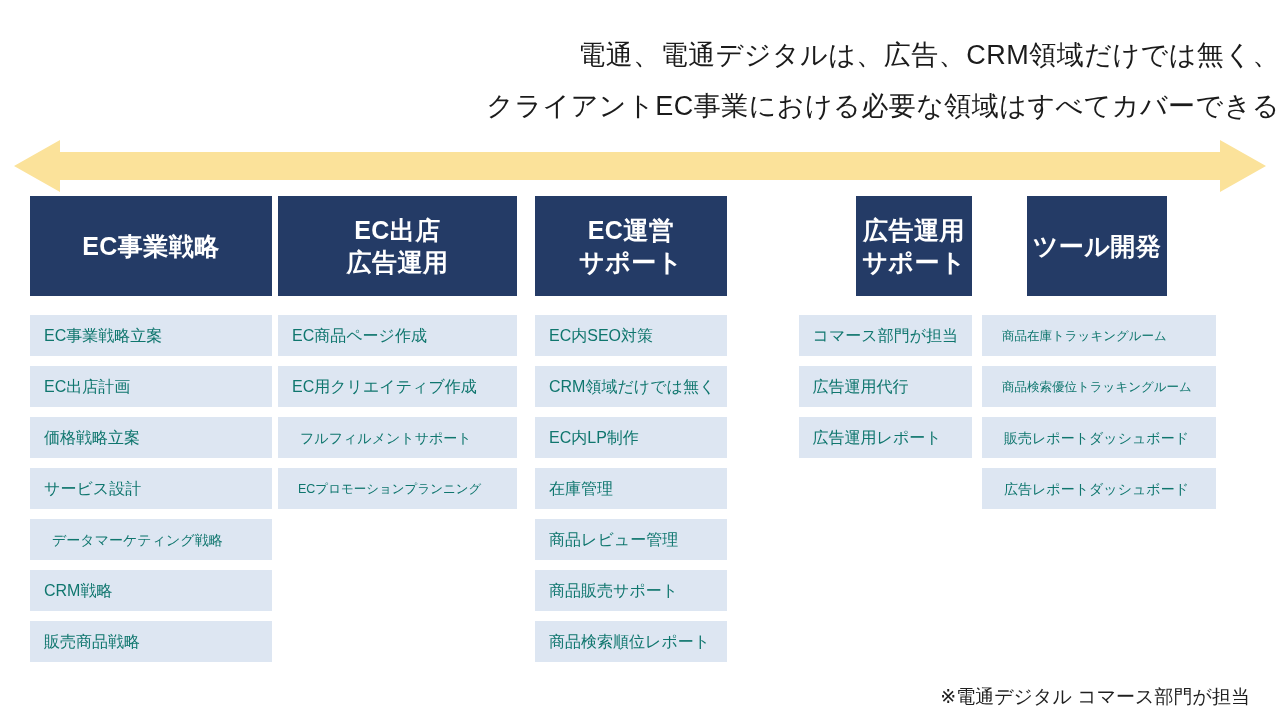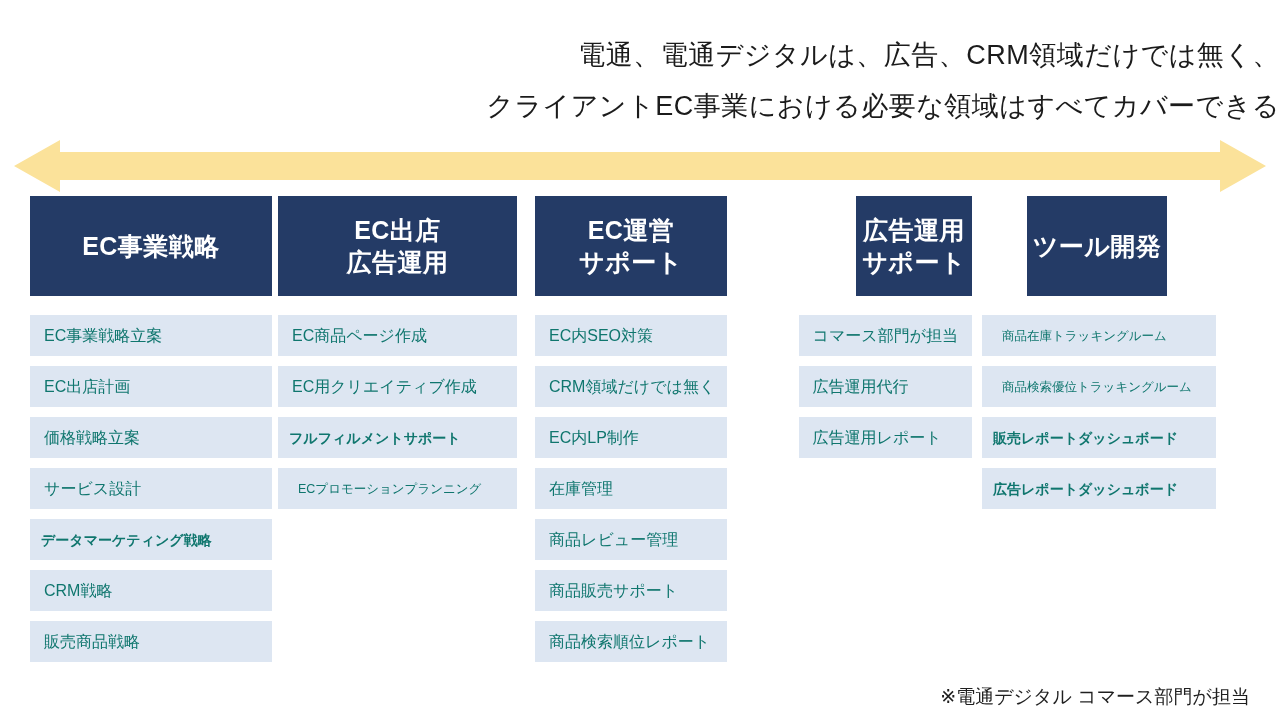--- a/index.html
+++ b/index.html
@@ -96,21 +96,21 @@
     box-sizing: border-box;
     display: flex;
     align-items: center;
     padding: 0 14px;
     font-size: 16px;
     line-height: 20px;
     color: #0f766e;
     white-space: nowrap;
     overflow: hidden;
   }
-  .item.fs-sm  { font-size: 14px; padding: 0 11px; font-weight: bold; }
+  .item.fs-sm  { font-size: 14px; padding: 0 22px; }
   .item.fs-xs  { font-size: 12.5px; padding: 0 20px; }
 
   
   .col-w5 .items { margin-left: 4px; width: 234px; }
 
   
   .footnote {
     position: absolute;
     right: 30px;
     bottom: 10px;

